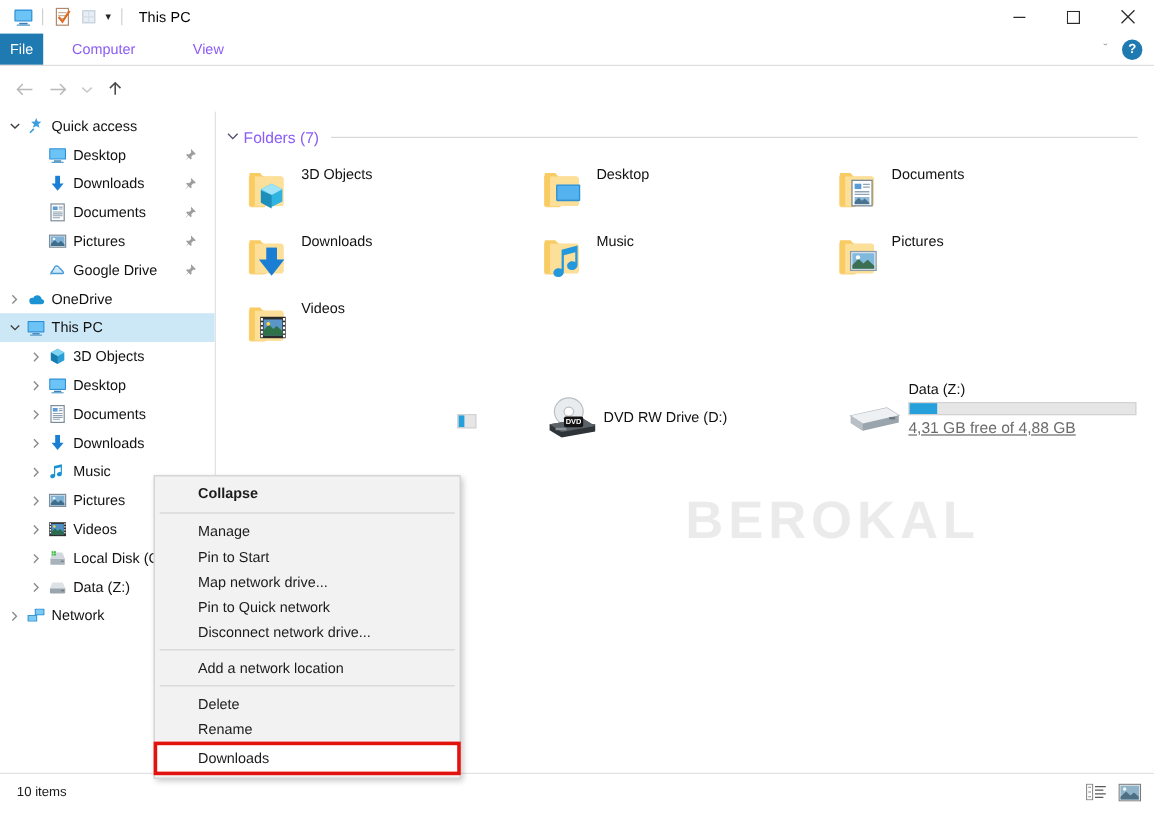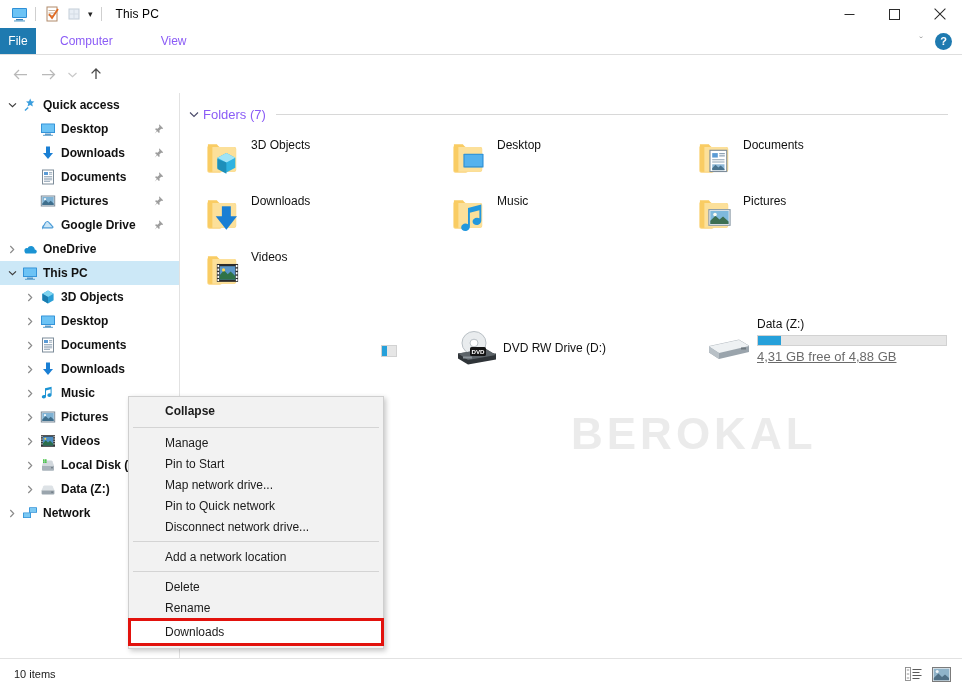--- a/index.html
+++ b/index.html
@@ -76,21 +76,21 @@
   .search-ph { font-size:12px; color:#6d6d6d; }
 
   
   .content { position:absolute; left:0; top:93px; width:962px; height:565px; background:#fff; }
   .sidebar {
     position:absolute; left:0; top:0; width:180px; height:565px;
     background:#fff; border-right:1px solid #e2e2e2; overflow:hidden;
   }
   .nav-row {
     display:flex; align-items:center; height:24px; position:relative;
-    font-size:12px; color:#111; white-space:nowrap;font-weight:bold;
+    font-size:12px; color:#111; white-space:nowrap;
   }
   .nav-row.selected { background:#cce8f7; }
   .nav-exp {
     width:16px; min-width:16px; height:24px; display:flex;
     align-items:center; justify-content:center; color:#767676; font-size:9px;
   }
   .nav-ico { width:20px; min-width:20px; height:24px; display:flex; align-items:center; justify-content:center; }
   .nav-label { padding-left:3px; }
   .pin { position:absolute; right:14px; top:6px; }
   .lvl0 { padding-left:4px; }
@@ -130,21 +130,21 @@
   }
   .ctx-item.bold { font-weight:bold; height:24px; }
   .ctx-sep { height:1px; background:#d4d4d4; margin:4px 4px 4px 4px; }
   .ctx-item.highlighted {
     border:3px solid #e2120d; background:#ffffff; height:28px;
     margin:0 -1px; padding-left:34px;
   }
 
   
   .statusbar {
-    position:absolute; left:0; top:658px; width:962px; height:32px;
+    position:absolute; left:0; top:644px; width:962px; height:32px;
     background:#fff; border-top:1px solid #e2e2e2;
   }
   .status-text { position:absolute; left:14px; top:9px; font-size:11px; color:#1b1b1b; }
   .viewbtns { position:absolute; right:10px; top:5px; display:flex; gap:6px; }
   .viewbtn { width:22px; height:20px; display:flex; align-items:center; justify-content:center; }
 </style>
 </head>
 <body>
 
 <div class="window">

